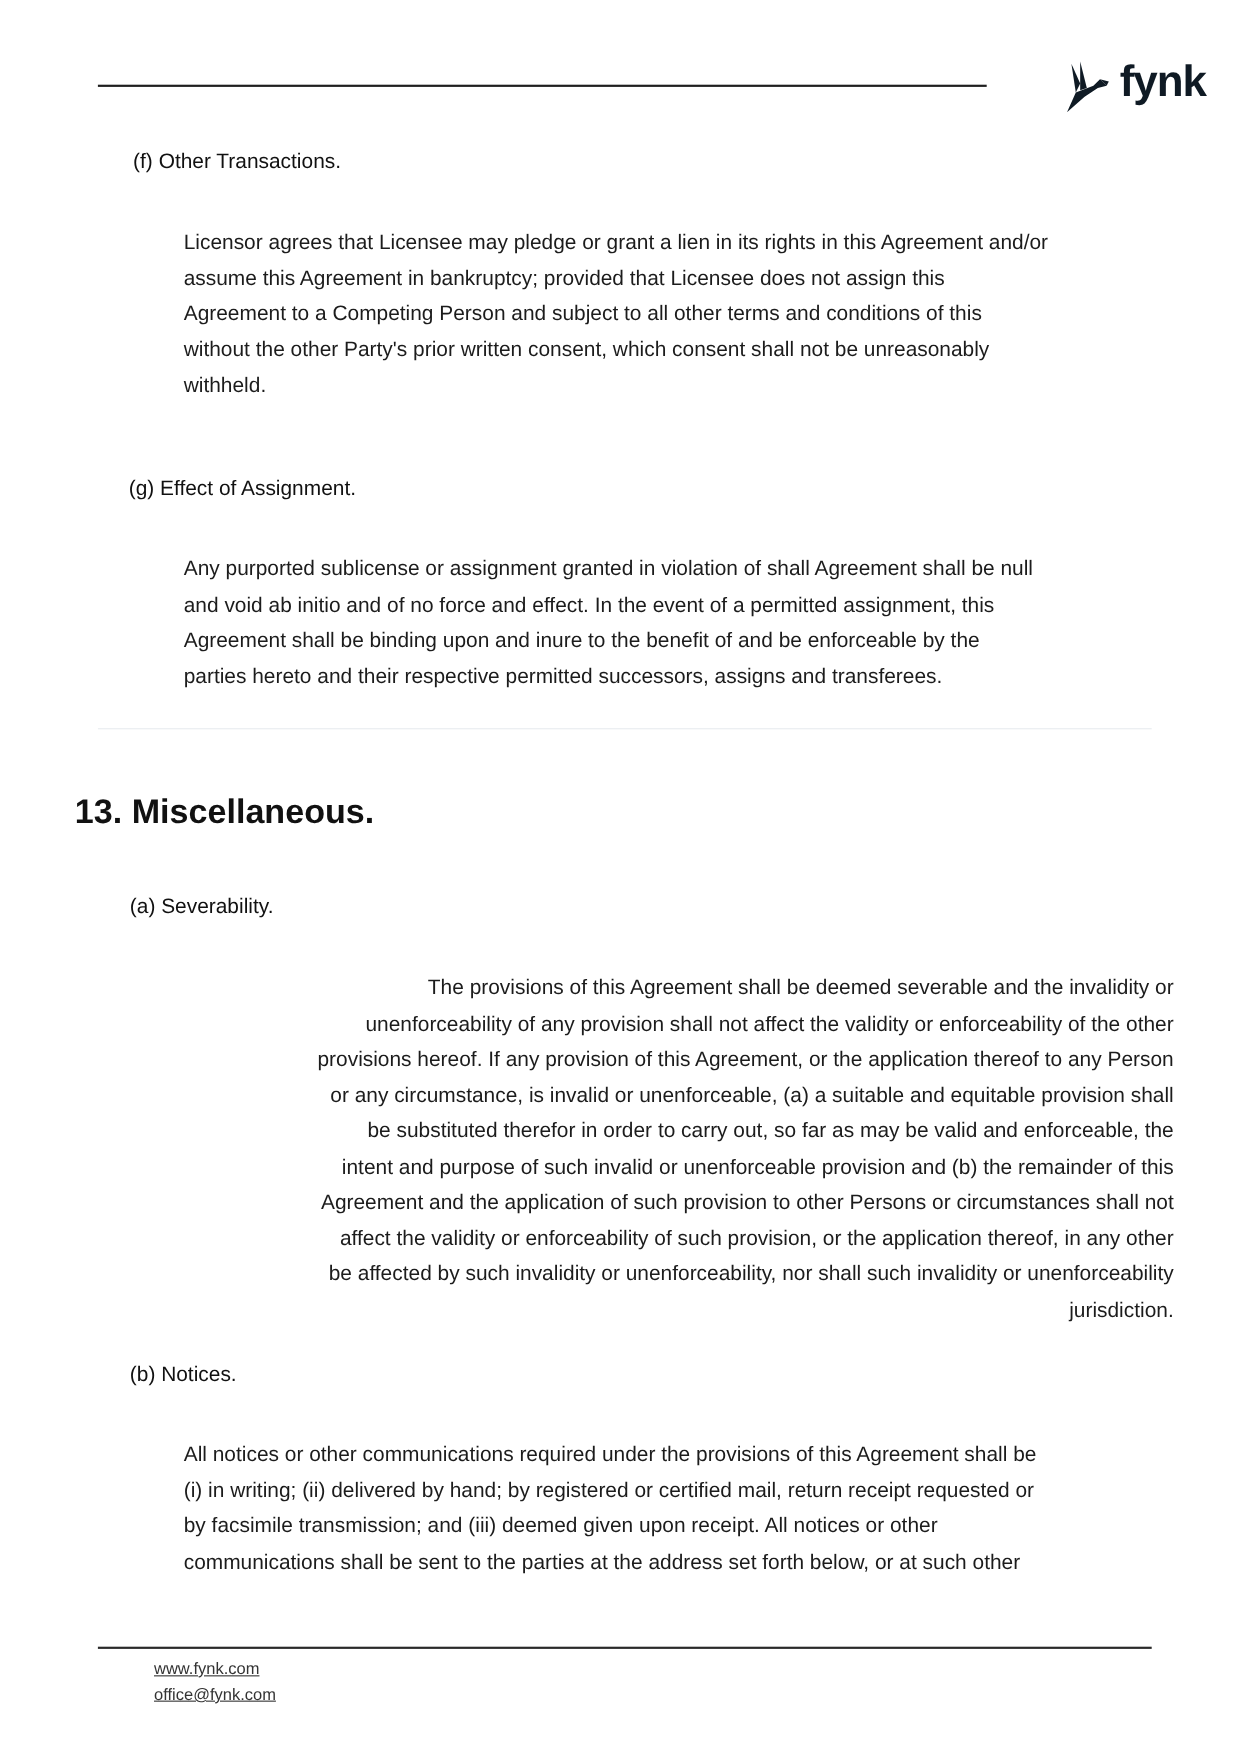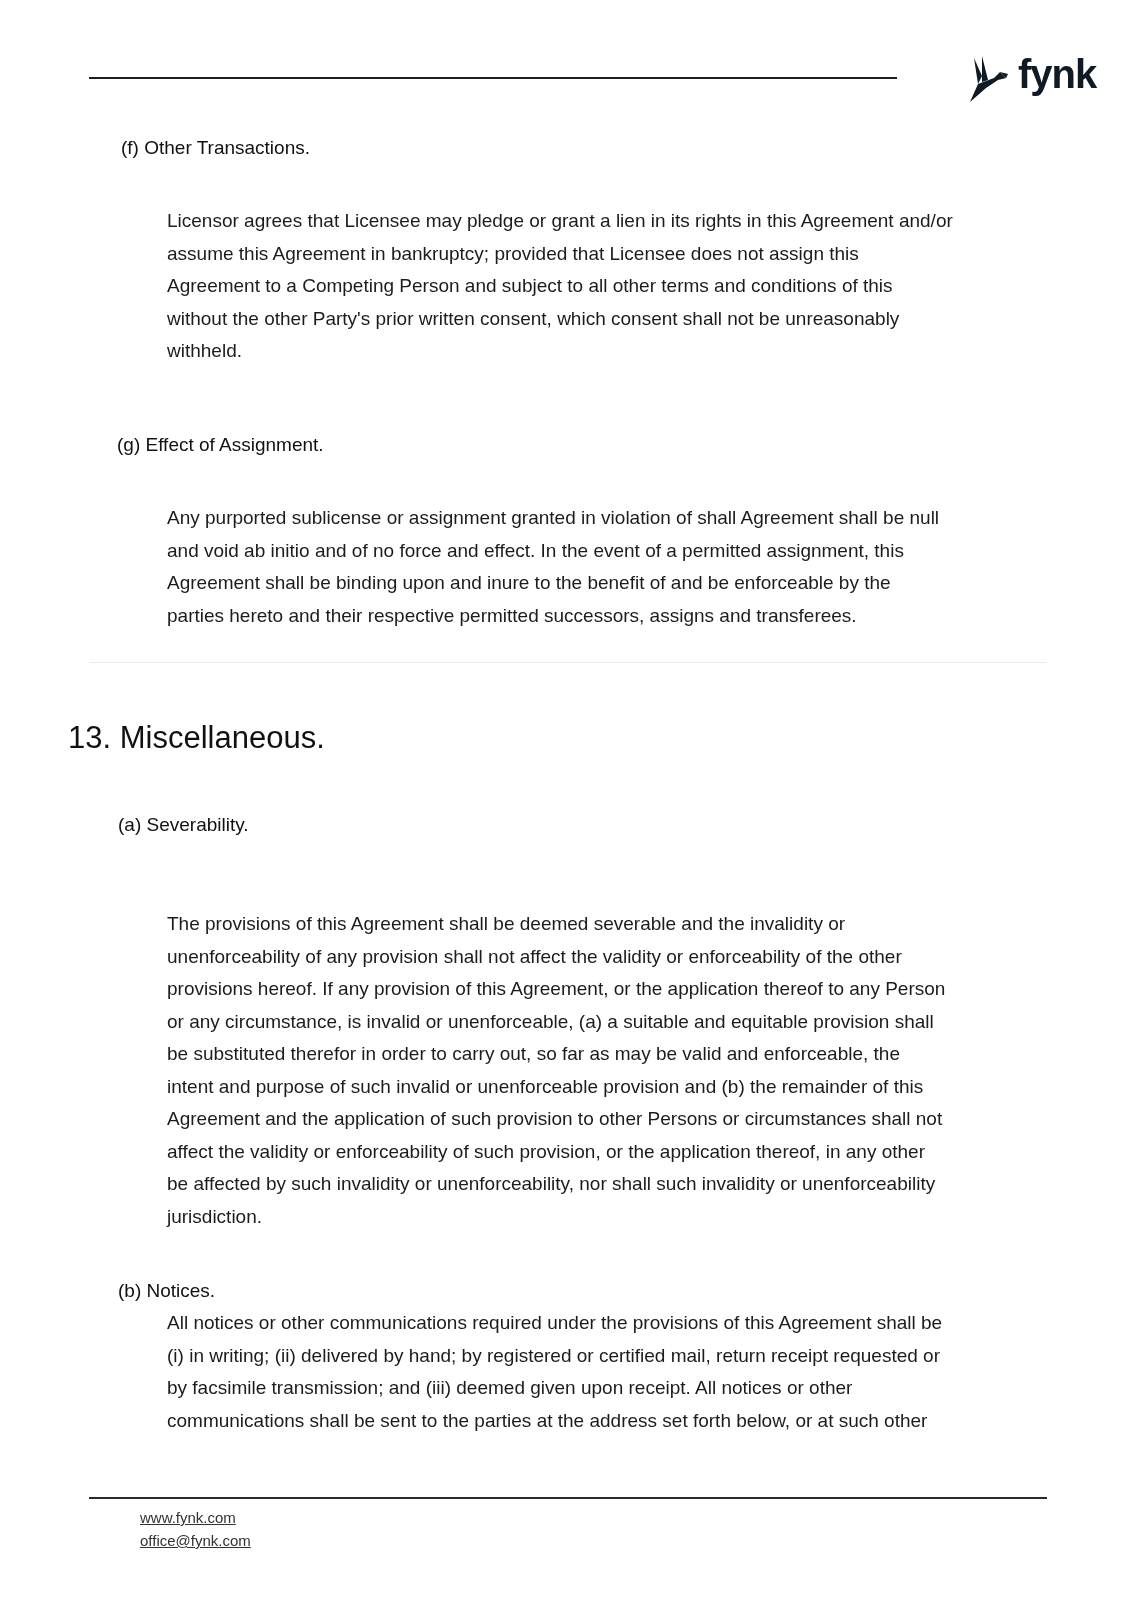--- a/index.html
+++ b/index.html
@@ -6,21 +6,21 @@
   body { width: 1131px; height: 1600px; position: relative; overflow: hidden;
          font-family: "Liberation Sans", sans-serif; color: #1a1a1a; }
   .header-rule { position: absolute; left: 89px; top: 77px; width: 808px; height: 2px; background: #1f1f1f; }
   .logo { position: absolute; left: 964px; top: 50px; height: 56px; display: flex; align-items: center; }
   .logo-bird { width: 56px; height: 56px; }
   .logo-text { font-family: "Liberation Sans", sans-serif; font-weight: 700; font-size: 40px; color: #0f1a24; letter-spacing: -1px; margin-left: -2px; margin-top: -8px; }
   .sub-heading { position: absolute; font-weight: 400; font-size: 19px; color: #111; }
   .para { position: absolute; left: 151px; width: 900px; font-size: 19px; line-height: 32.5px; color: #1c1c1c; margin: 16px; }
   .para span { display: block; white-space: nowrap; }
   .divider { position: absolute; left: 89px; top: 662px; width: 958px; height: 1px; background: #e8ecef; }
-  .section-heading { position: absolute; left: 68px; top: 720px; font-weight: 400; font-size: 31px; color: #111; }
+  .section-heading { position: absolute; left: 68px; top: 720px; font-weight: 700; font-size: 31px; color: #111; }
   .footer-rule { position: absolute; left: 89px; top: 1497px; width: 958px; height: 2px; background: #2a2a2a; }
   .footer-line { position: absolute; left: 140px; font-size: 15px; color: #333; text-decoration: underline; }
 </style>
 </head>
 <body>
 
 <div class="header-rule"></div>
 <div class="logo">
   <svg class="logo-bird" viewBox="0 0 56 56">
     <polygon points="10,8 18,26 14,34" fill="#0f1a24"></polygon>
@@ -46,34 +46,34 @@
   <span>and void ab initio and of no force and effect. In the event of a permitted assignment, this</span>
   <span>Agreement shall be binding upon and inure to the benefit of and be enforceable by the</span>
   <span>parties hereto and their respective permitted successors, assigns and transferees.</span>
 </p>
 
 <div class="divider"></div>
 
 <div class="section-heading">13. Miscellaneous.</div>
 
 <div class="sub-heading" style="left:118px; top:814px;">(a) Severability.</div>
-<p class="para" style="top:892px;">
+<p class="para" style="top:867px;text-align:right;">
   <span>The provisions of this Agreement shall be deemed severable and the invalidity or</span>
   <span>unenforceability of any provision shall not affect the validity or enforceability of the other</span>
   <span>provisions hereof. If any provision of this Agreement, or the application thereof to any Person</span>
   <span>or any circumstance, is invalid or unenforceable, (a) a suitable and equitable provision shall</span>
   <span>be substituted therefor in order to carry out, so far as may be valid and enforceable, the</span>
   <span>intent and purpose of such invalid or unenforceable provision and (b) the remainder of this</span>
   <span>Agreement and the application of such provision to other Persons or circumstances shall not</span>
   <span>affect the validity or enforceability of such provision, or the application thereof, in any other</span>
   <span>be affected by such invalidity or unenforceability, nor shall such invalidity or unenforceability</span>
   <span>jurisdiction.</span>
 </p>
 
-<div class="sub-heading" style="left:118px; top:1280px;">(b) Notices.</div>
+<div class="sub-heading" style="left:118px; top:1239px;">(b) Notices.</div>
 <p class="para" style="top:1291px;">
   <span>All notices or other communications required under the provisions of this Agreement shall be</span>
   <span>(i) in writing; (ii) delivered by hand; by registered or certified mail, return receipt requested or</span>
   <span>by facsimile transmission; and (iii) deemed given upon receipt. All notices or other</span>
   <span>communications shall be sent to the parties at the address set forth below, or at such other</span>
 </p>
 
 <div class="footer-rule"></div>
 <div class="footer-line" style="top:1509px;">www.fynk.com</div>
 <div class="footer-line" style="top:1532px;">office@fynk.com</div>

